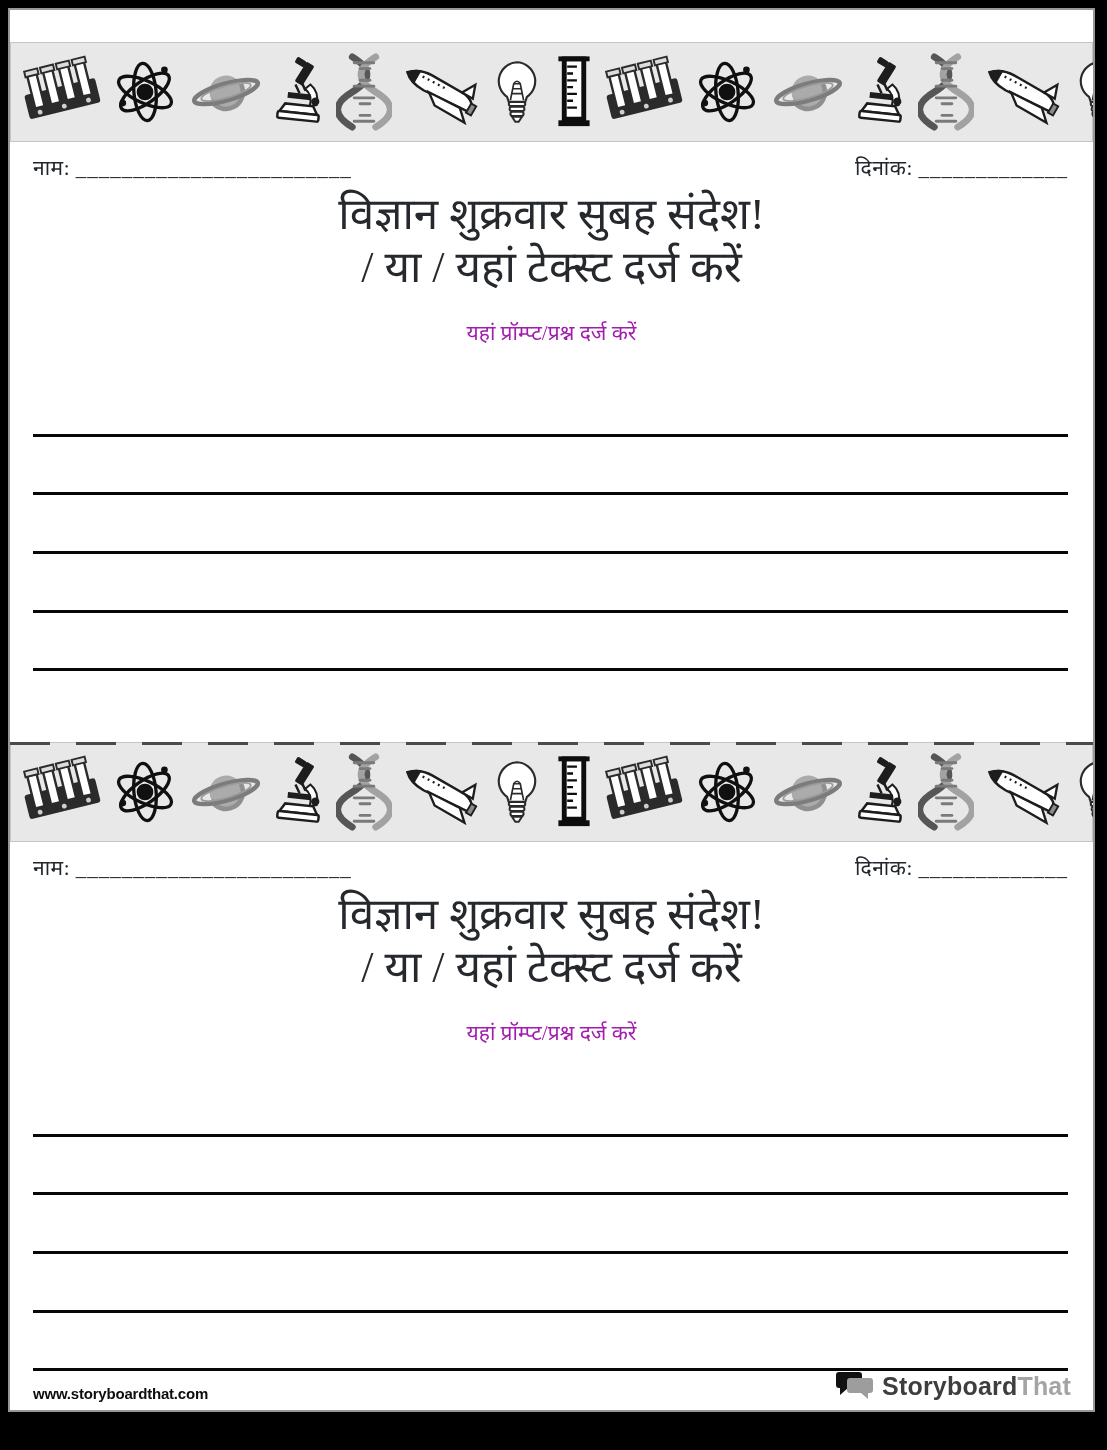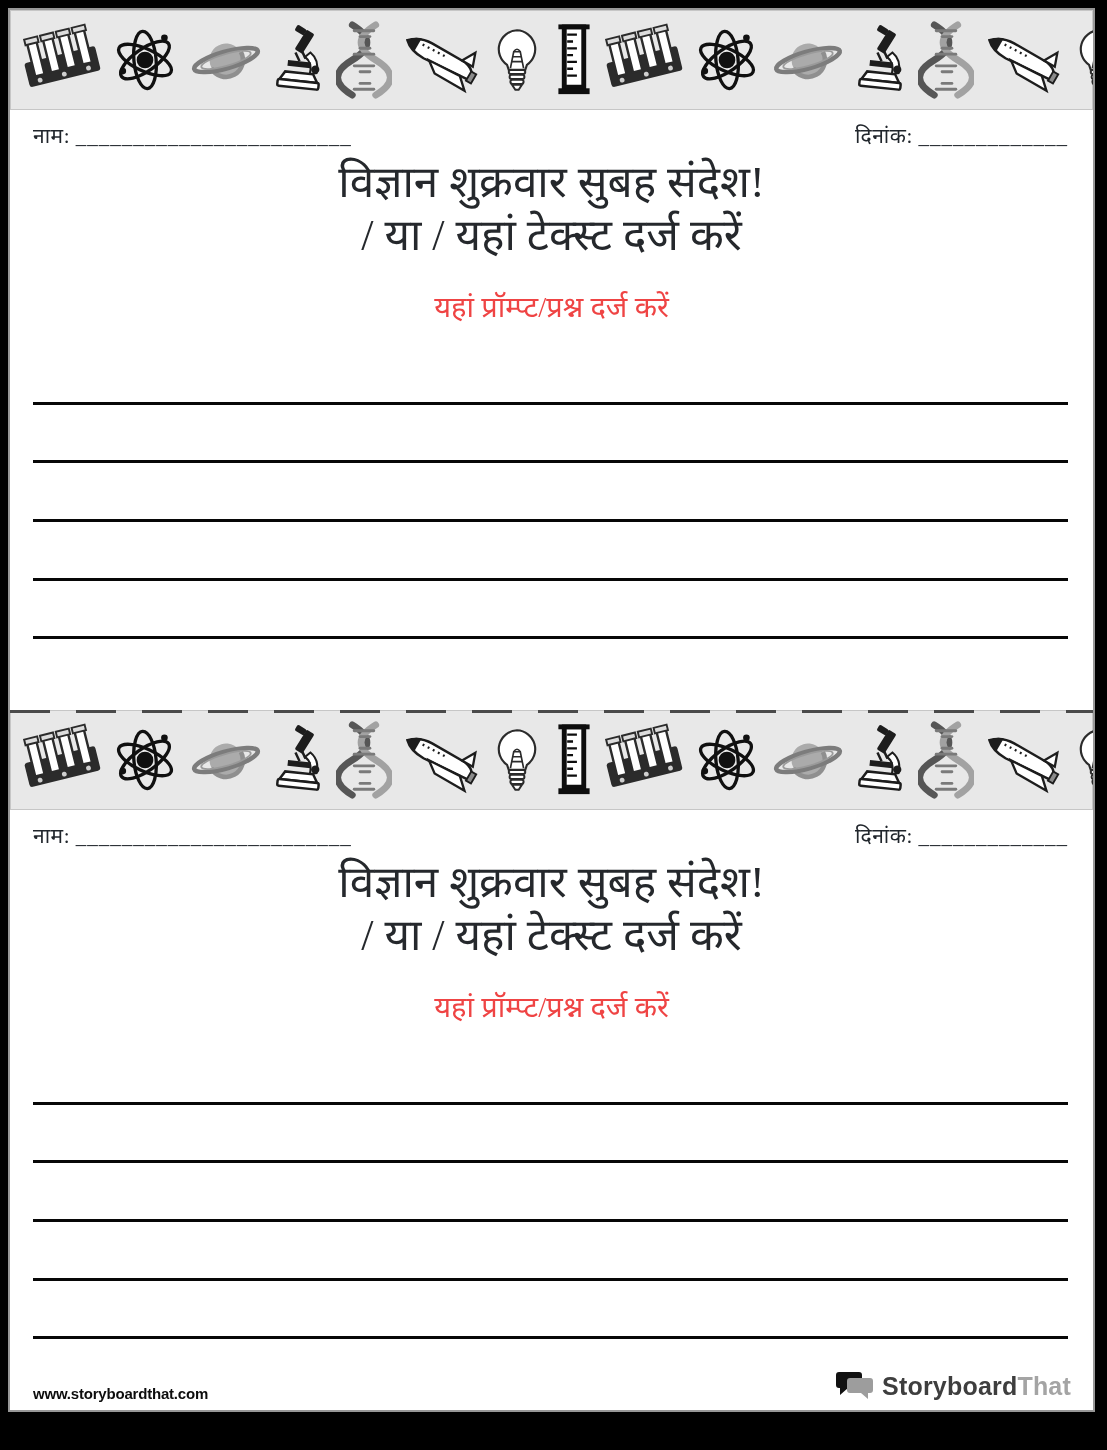--- a/index.html
+++ b/index.html
@@ -1,19 +1,19 @@
 <!DOCTYPE html>
 <html><head>
 <meta charset="utf-8">
 <style>
   html,body{margin:0;padding:0;width:1107px;height:1450px;background:#000;overflow:hidden;
     font-family:"Liberation Sans","DejaVu Sans",sans-serif;}
   .page{position:absolute;left:10px;top:10px;width:1083px;height:1400px;background:#fff;
     box-shadow:0 0 0 2px #979797;}
-  .section{position:absolute;left:0;width:100%;height:868px;}
+  .section{position:absolute;left:0;width:100%;height:868px;margin-top:32px;}
   .section.s1{top:0;}
   .section.s2{top:700px;}
   
   .banner{position:absolute;top:0;left:0;right:0;height:100px;background:#e8e8e8;
     display:flex;align-items:center;justify-content:space-around;padding:0 6px;
     box-shadow:inset 0 0 0 1px #c6c6c6;overflow:hidden;}
   .bicon{height:78px;width:66px;flex:0 0 auto;}
   .icon-test-tube-rack{width:92px;}
   .icon-saturn{width:88px;}
   .icon-space-shuttle{width:92px;}
@@ -27,21 +27,21 @@
   .namerow{position:absolute;top:110px;left:23px;right:25px;display:flex;
     justify-content:space-between;font-size:21px;line-height:32px;color:#21262c;
     font-family:"Liberation Serif","DejaVu Serif",serif;}
   .field{white-space:nowrap;letter-spacing:.5px;}
   .field .us{letter-spacing:1px;}
   
   .title{position:absolute;top:146px;left:10px;right:10px;text-align:center;
     color:#25282c;font-size:44px;line-height:53px;font-weight:400;
     font-family:"Liberation Serif","DejaVu Serif",serif;}
   .subtitle{position:absolute;top:276px;left:10px;right:10px;text-align:center;
-    color:#ef4444;font-size:29px;font-weight:400;
+    color:#a21caf;font-size:21px;font-weight:400;
     font-family:"Liberation Serif","DejaVu Serif",serif;}
   
   .wl{position:absolute;left:23px;right:25px;height:3px;background:#070707;}
   .wl1{top:392px;}.wl2{top:450px;}.wl3{top:509px;}.wl4{top:568px;}.wl5{top:626px;}
   
   .footer-url{position:absolute;left:23px;bottom:8px;font-size:15px;font-weight:bold;
     color:#0d0d0d;letter-spacing:-.2px;}
   .brand{position:absolute;right:22px;bottom:8px;display:flex;align-items:center;gap:8px;}
   .brand-text{font-size:25px;font-weight:600;letter-spacing:.2px;color:#3e3e3e;}
   .brand-text .lt{color:#a4a4a4;font-weight:600;}

